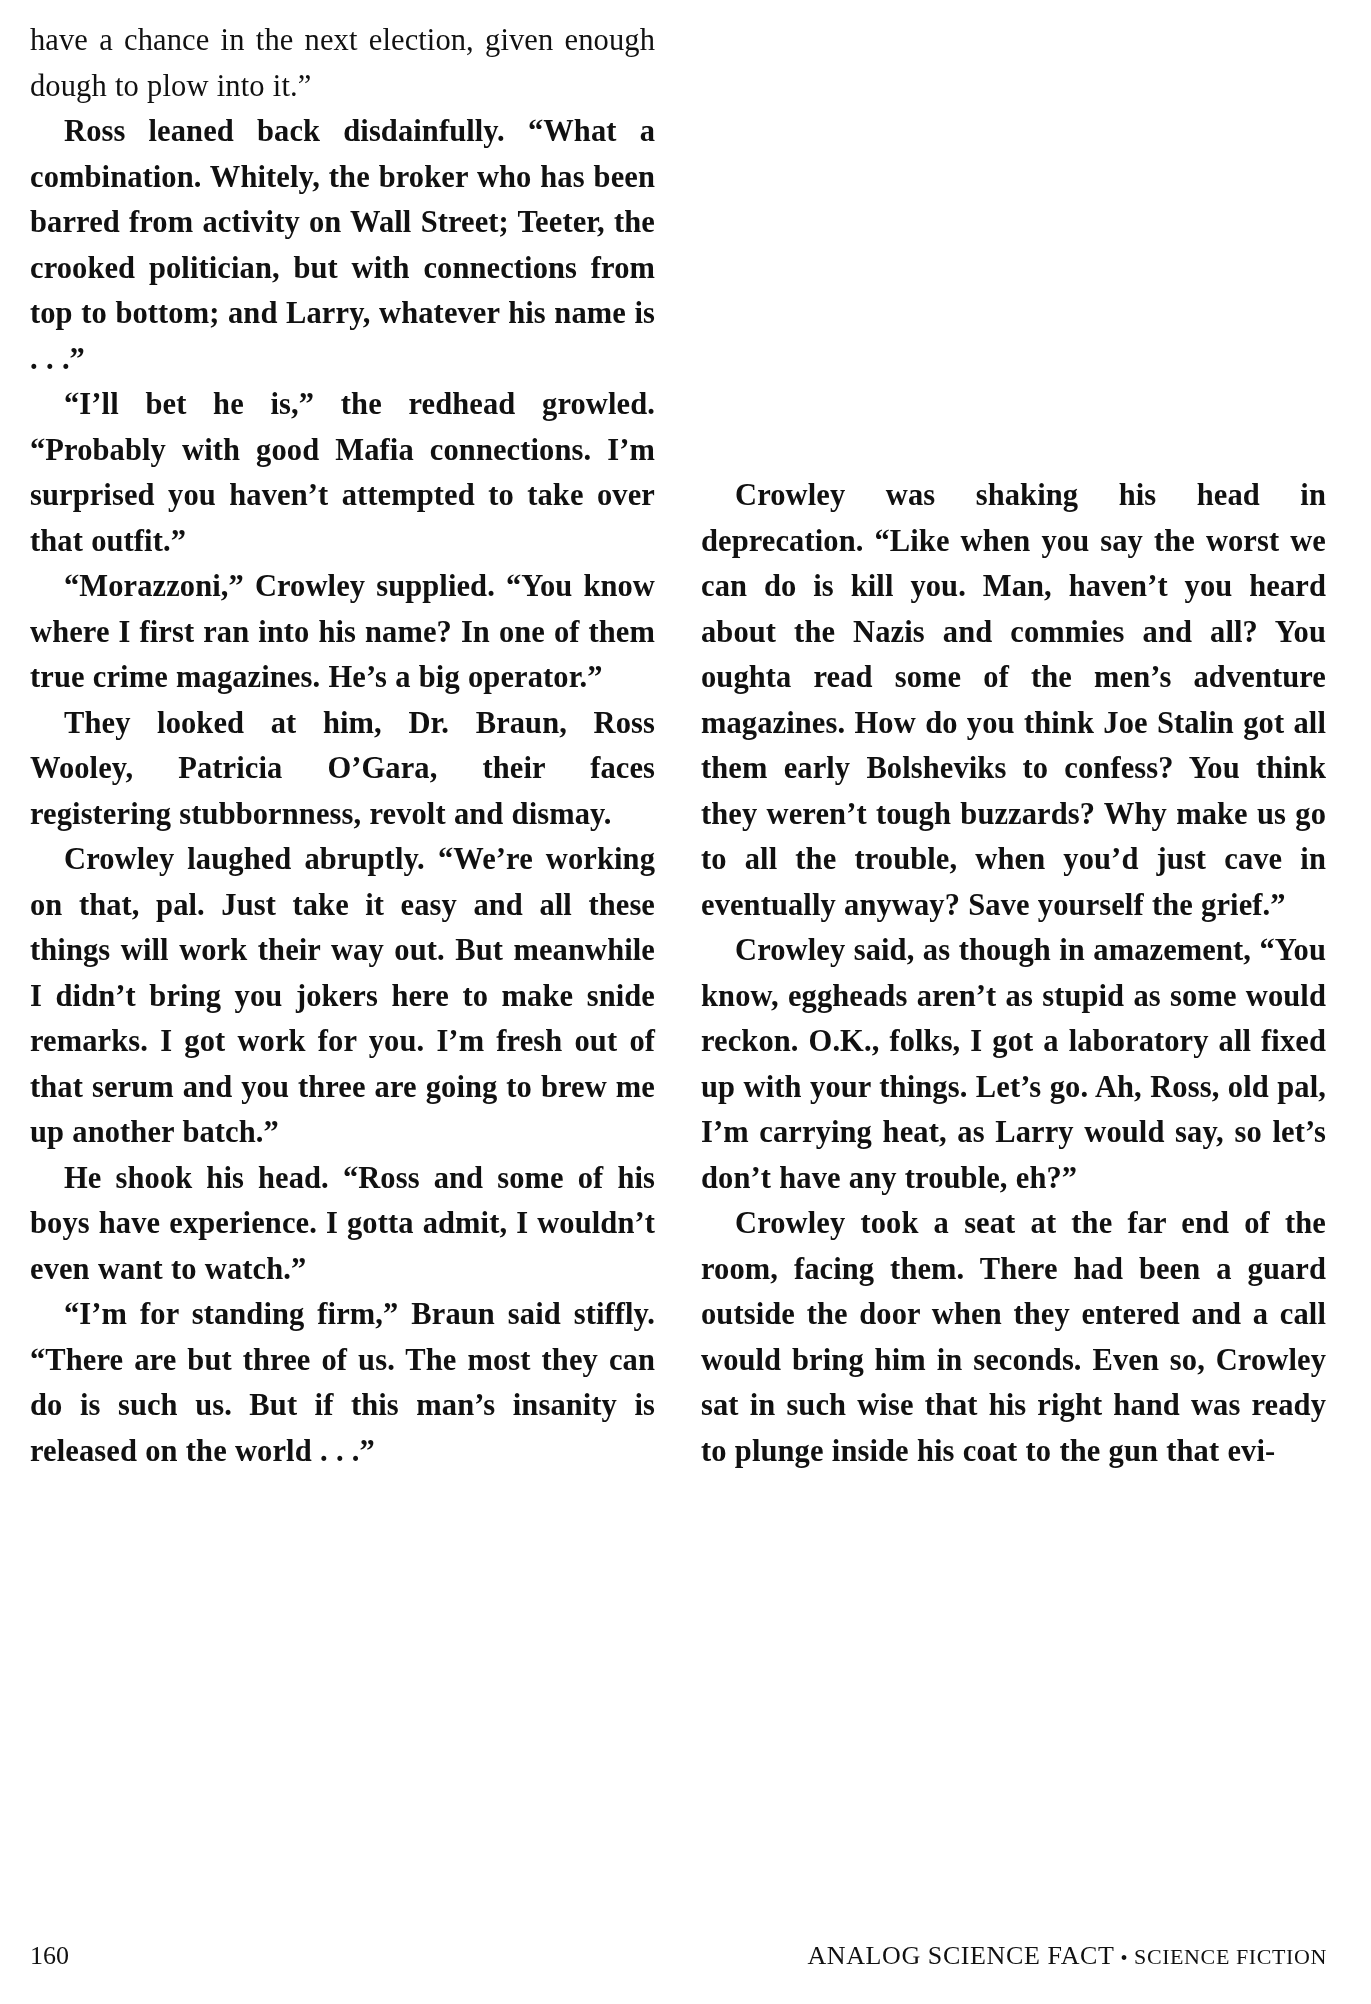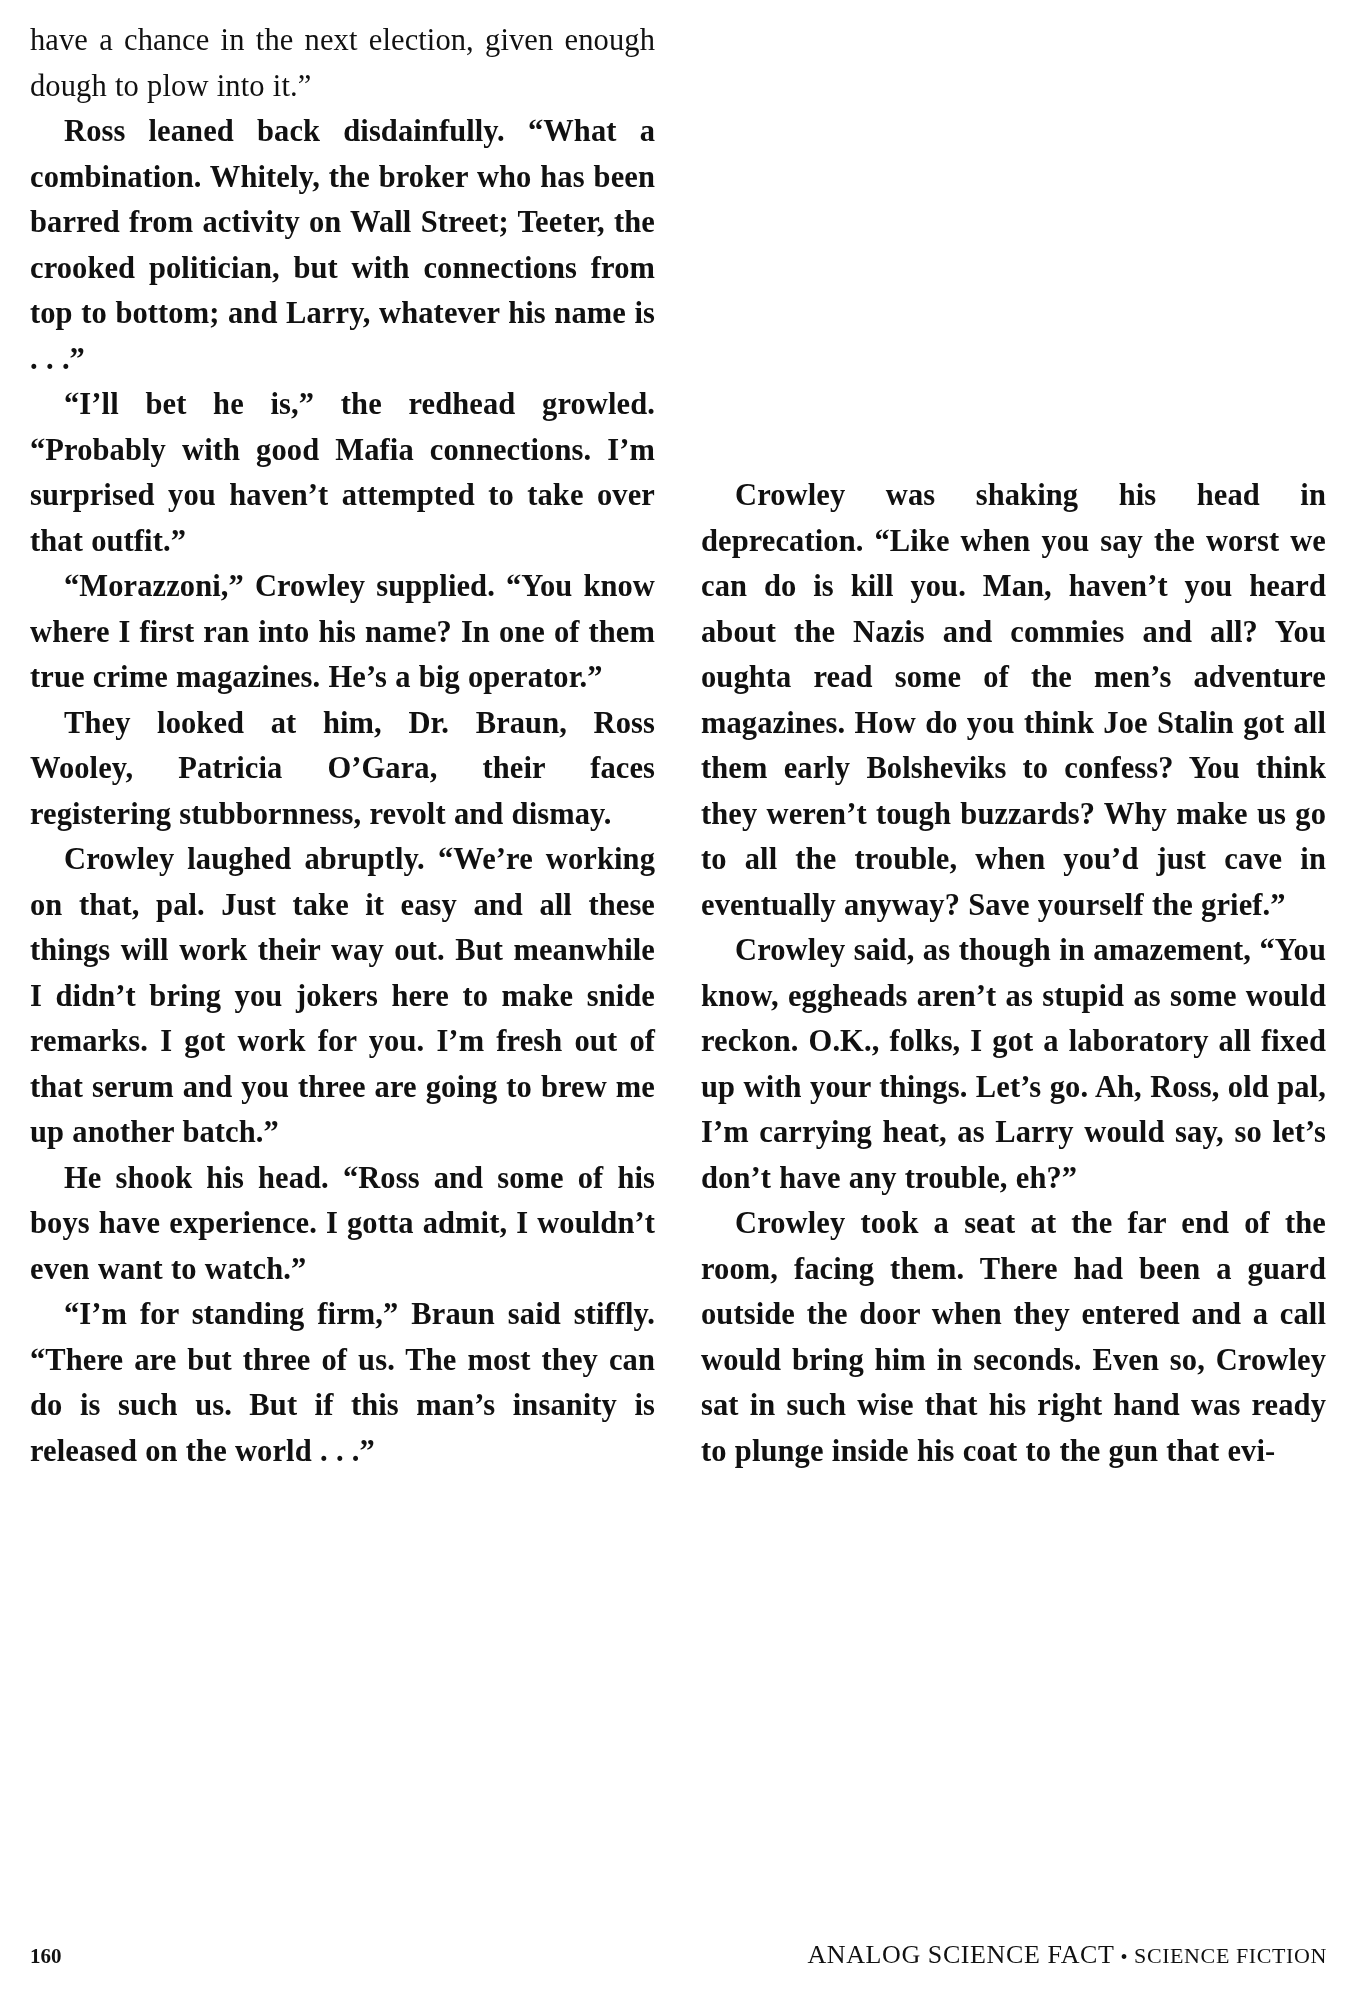--- a/index.html
+++ b/index.html
@@ -50,24 +50,23 @@
     position: absolute;
     left: 30px;
     right: 44px;
     bottom: 24px;
     height: 44px;
     display: flex;
     align-items: baseline;
     justify-content: space-between;
   }
   .folio {
-    font-size: 21px;
+    font-size: 26px;
     line-height: 40px;
     font-family: "Liberation Serif", serif;
-    font-weight: bold;
   }
   .runhead {
     font-size: 26px;
     letter-spacing: 0.6px;
     font-family: "Liberation Serif", serif;
     white-space: nowrap;
   }
   .runhead .small {
     font-size: 22px;
   }

